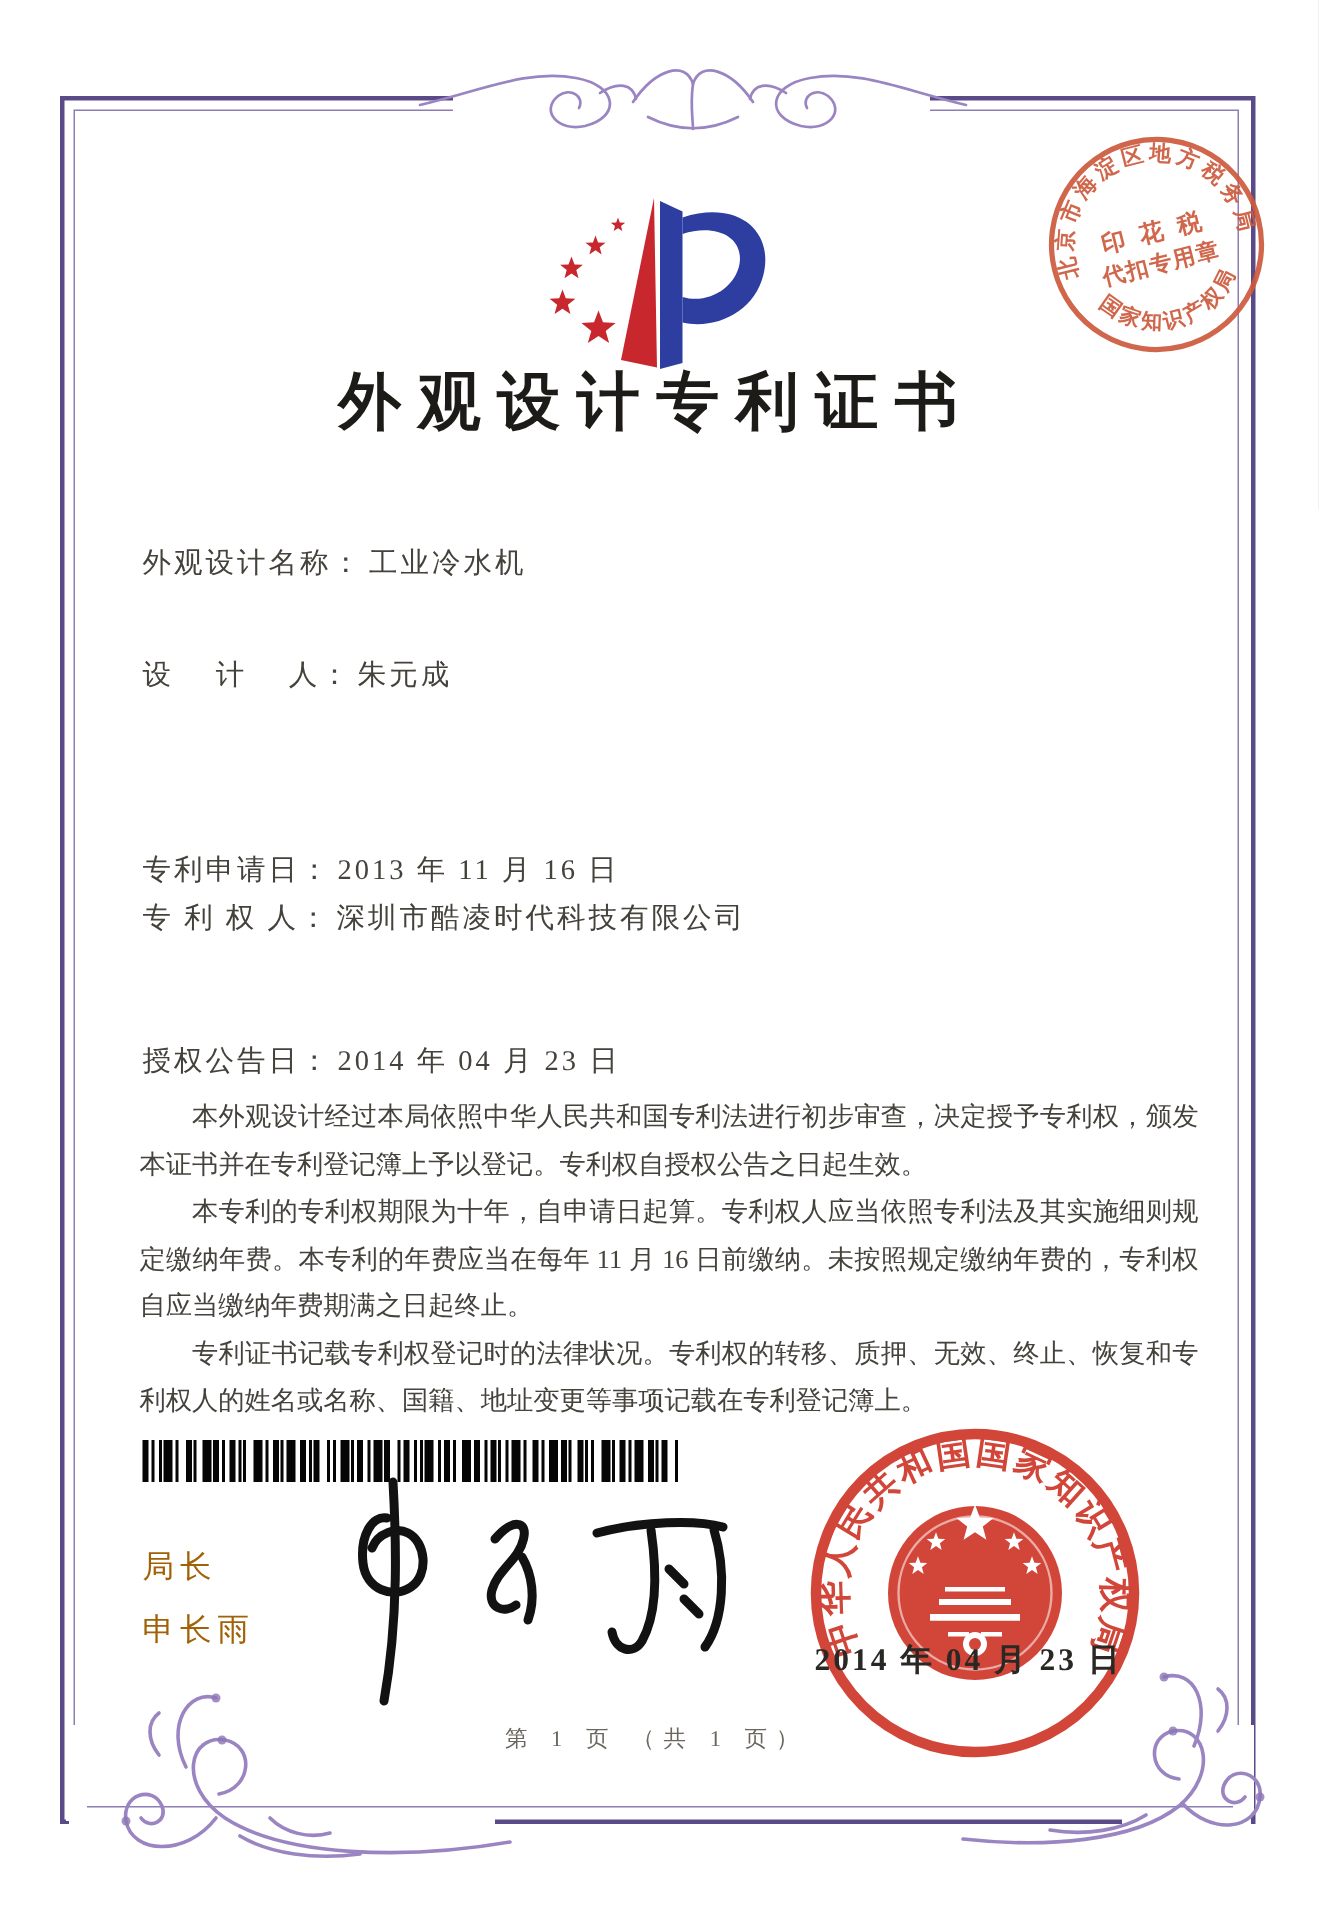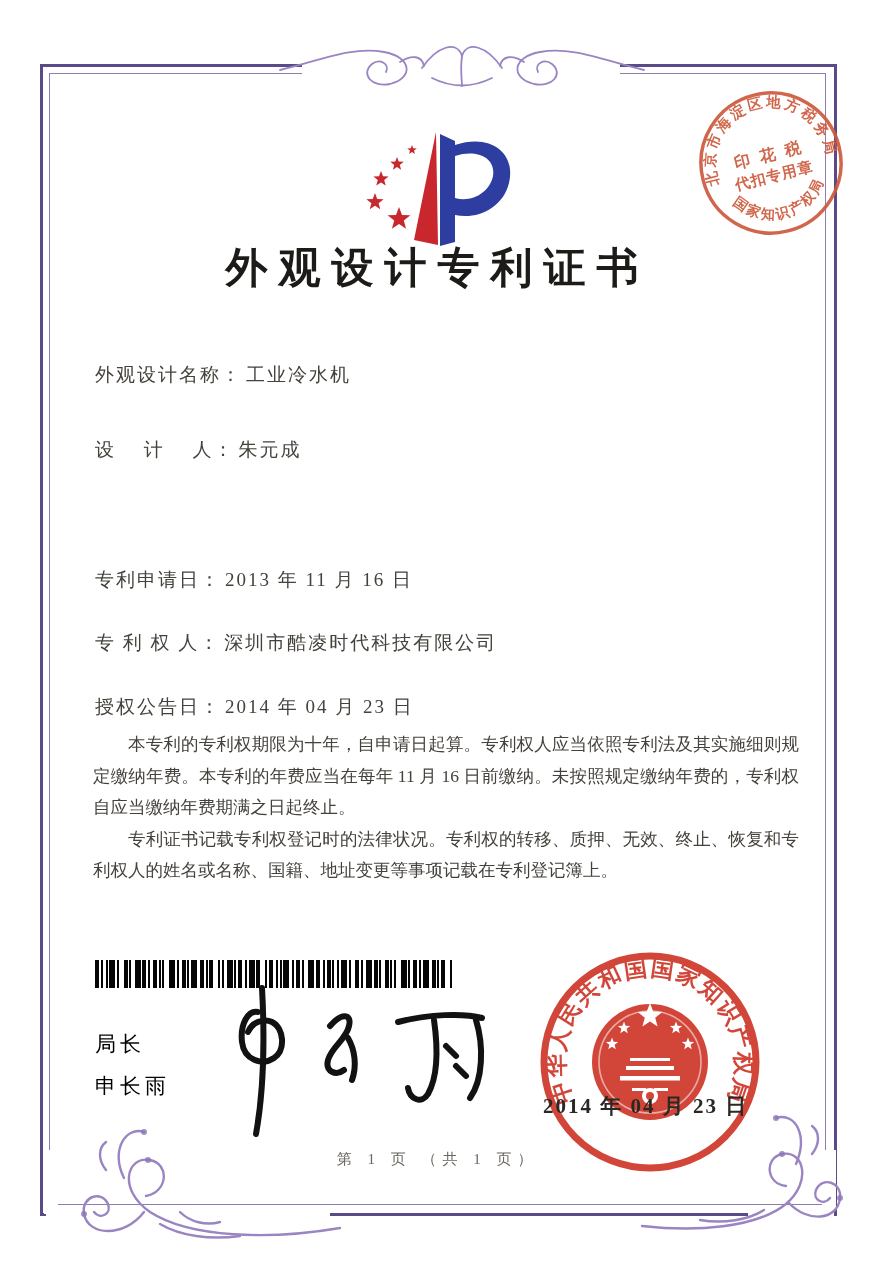--- a/index.html
+++ b/index.html
@@ -24,21 +24,21 @@
   .field{position:absolute;left:95px;font-size:19px;letter-spacing:2px;color:#45423c;white-space:nowrap;}
   .field .value{margin-left:4px;}
   
   .paragraphs{position:absolute;left:93px;top:729px;width:706px;
     font-size:17.5px;line-height:31.5px;color:#45423c;text-align:justify;}
   .paragraphs p{margin:0;text-indent:2em;}
   
   .barcode{position:absolute;left:95px;top:960px;height:28px;display:flex;align-items:stretch;}
   .barcode .bar{background:#050505;}
   .signer{position:absolute;left:95px;font-family:Liberation Serif, serif;
-    font-size:21px;letter-spacing:4px;color:#000000;}
+    font-size:21px;letter-spacing:4px;color:#a16207;}
   .signature{position:absolute;left:212px;top:982px;width:300px;height:160px;}
   .footer{position:absolute;left:40px;top:1150px;width:795px;text-align:center;
     font-size:15px;letter-spacing:6px;color:#6b675f;}
   
   .big-seal{position:absolute;left:538px;top:950px;width:224px;height:224px;opacity:.93;}
   .seal-date{position:absolute;left:543px;top:1092px;font-size:21px;font-weight:700;
     letter-spacing:2px;color:#2a2824;white-space:nowrap;}
   .tax-stamp{position:absolute;left:696px;top:88px;width:150px;height:150px;
     transform:rotate(-14deg);opacity:.92;}
   svg text{font-family:"Liberation Serif", serif;}
@@ -116,28 +116,29 @@
 
   <div class="field" style="top:362px;">
     <span>外观设计名称：</span><span class="value">工业冷水机</span>
   </div>
   <div class="field" style="top:437px;">
     <span>设　 计　 人：</span><span class="value">朱元成</span>
   </div>
   <div class="field" style="top:567px;">
     <span>专利申请日：</span><span class="value">2013 年 11 月 16 日</span>
   </div>
-  <div class="field" style="top:630px;">
+  <div class="field" style="top:599px;">
     <span>专 利 权 人：</span><span class="value">深圳市酷凌时代科技有限公司</span>
   </div>
   <div class="field" style="top:694px;">
     <span>授权公告日：</span><span class="value">2014 年 04 月 23 日</span>
   </div>
 
   <div class="paragraphs">
+    <p>本外观设计经过本局依照中华人民共和国专利法进行初步审查，决定授予专利权，颁发本证书并在专利登记簿上予以登记。专利权自授权公告之日起生效。</p>
     <p>本专利的专利权期限为十年，自申请日起算。专利权人应当依照专利法及其实施细则规定缴纳年费。本专利的年费应当在每年 11 月 16 日前缴纳。未按照规定缴纳年费的，专利权自应当缴纳年费期满之日起终止。</p>
     <p>专利证书记载专利权登记时的法律状况。专利权的转移、质押、无效、终止、恢复和专利权人的姓名或名称、国籍、地址变更等事项记载在专利登记簿上。</p>
   </div>
 
   <div class="barcode">
       <div class="bar" style="width: 4px; margin-right: 1.6px;"></div>
       <div class="bar" style="width: 2px; margin-right: 3.2px;"></div>
       <div class="bar" style="width: 2px; margin-right: 1.6px;"></div>
       <div class="bar" style="width: 6px; margin-right: 1.6px;"></div>
       <div class="bar" style="width: 2px; margin-right: 4.8px;"></div>

